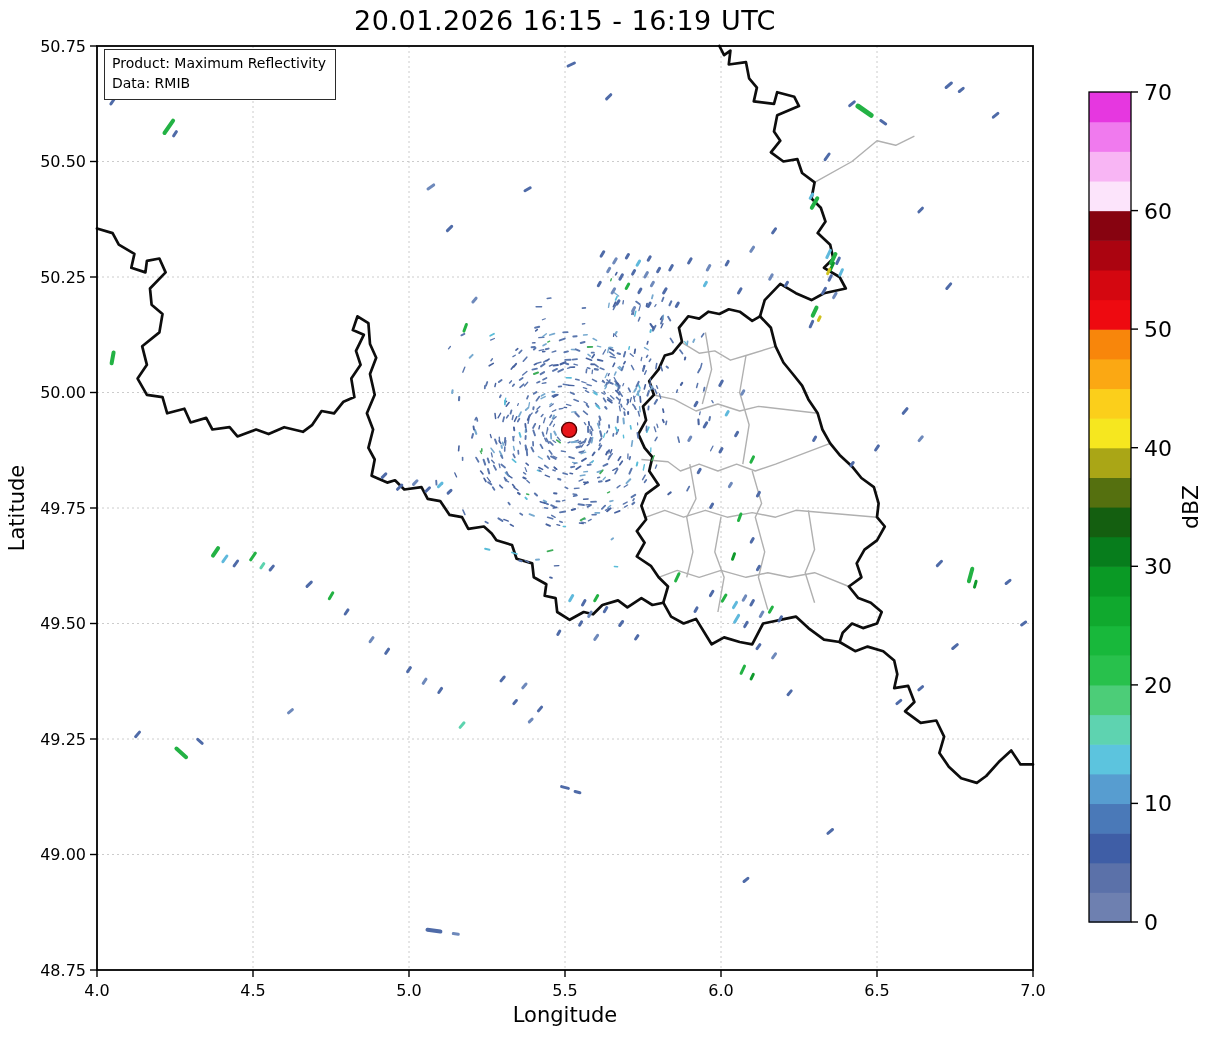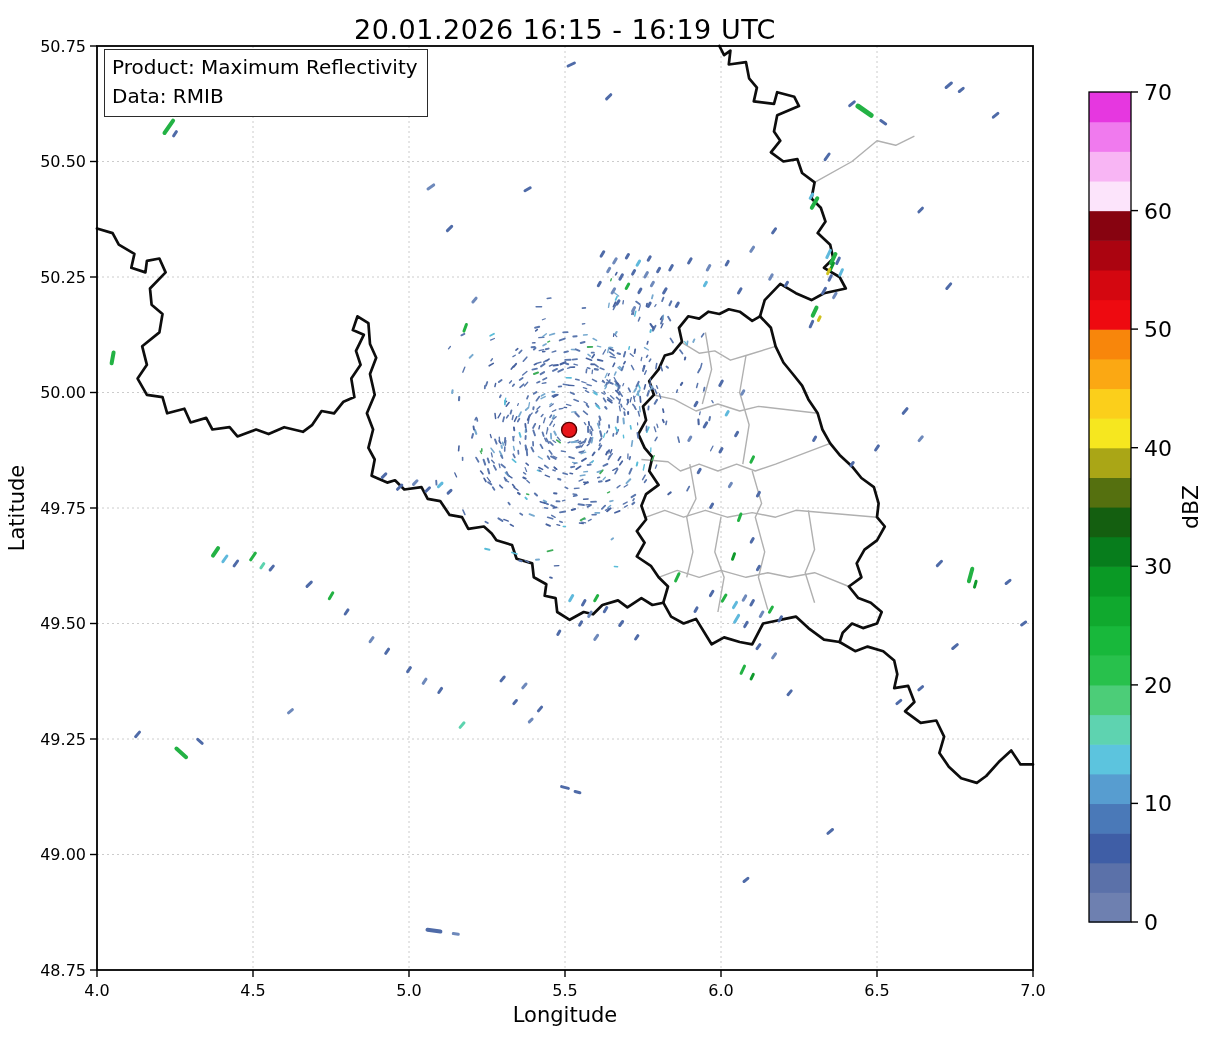--- a/index.html
+++ b/index.html
@@ -1,21 +1,21 @@
 <!DOCTYPE html>
 <html><head>
 <meta charset="utf-8">
 <style>
   html,body{margin:0;padding:0;background:#fff;}
   body{width:1219px;height:1040px;position:relative;font-family:"DejaVu Sans",sans-serif;overflow:hidden;}
   #map-svg{position:absolute;left:0;top:0;}
-  .fig-title{position:absolute;left:97px;top:14px;width:936px;text-align:center;
+  .fig-title{position:absolute;left:97px;top:5px;width:936px;text-align:center;
     font-size:27px;color:#000;letter-spacing:0.5px;}
   .product-box{position:absolute;left:104px;top:49px;background:#fff;
-    border:1.5px solid #2b2b2b;padding:3px 9px 5px 7px;font-size:20px;line-height:1.45;color:#000;z-index:5;}
+    border:1.5px solid #2b2b2b;padding:3px 9px 5px 7px;font-size:14px;line-height:1.45;color:#000;z-index:5;}
 </style>
 </head>
 <body>
 
 <div class="fig-title">20.01.2026 16:15 - 16:19 UTC</div>
 
 <div class="product-box">
   <div>Product: Maximum Reflectivity</div>
   <div>Data: RMIB</div>
 </div>

